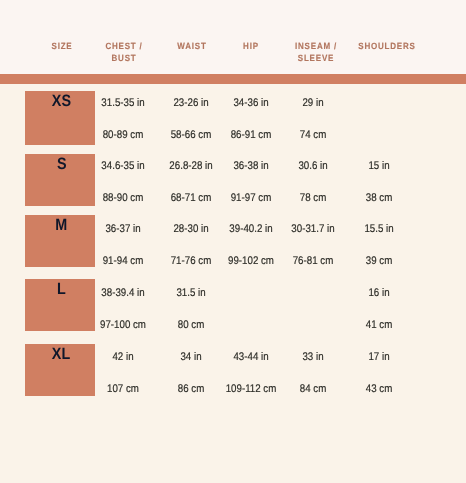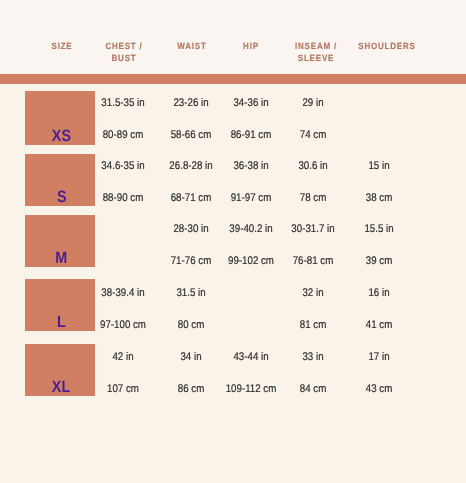--- a/index.html
+++ b/index.html
@@ -24,22 +24,22 @@
            color:#B2765F; line-height:12.6px; white-space:pre-line;
            -webkit-text-stroke:0.15px #B2765F;
            transform:scaleX(0.89); transform-origin:center center; }
 
   .divider { position:absolute; left:0; top:73.6px; width:466px; height:10px;
              background:#D07F62; }
 
   .rows { position:absolute; left:0; top:0; width:466px; height:399.4px; }
   .row  { position:absolute; left:0; top:0; width:466px; height:399.4px; }
 
-  .sizebox { position:absolute; background:#D07F62; color:#4c1d95;
-             display:flex; align-items:flex-end; justify-content:center;
+  .sizebox { position:absolute; background:#D07F62; color:#0f172a;
+             display:flex; align-items:flex-start; justify-content:center;
              font-weight:700; font-size:16.4px; letter-spacing:0.2px; }
   .sizebox > span { display:inline-block;
                     transform:translate(1.3px,1.2px) scaleX(0.875);
                     transform-origin:center center; }
 
   .dcell { position:absolute; top:0; width:120px; height:399.4px;
            text-align:center; font-size:11px; color:#2B2B26;
            font-weight:400; letter-spacing:0;
            -webkit-text-stroke:0.17px #2B2B26; }
   .dcell .l1, .dcell .l2 { position:absolute; left:0; width:100%;
@@ -105,20 +105,24 @@
       </div>
       <div class="dcell" style="left:318.8px">
         <div class="l1" style="top:159.6px">15 in</div>
         <div class="l2" style="top:191.6px">38 cm</div>
       </div>
     </div>
     <div class="row">
       <div class="sizebox" style="left:25.25px;top:214.6px;width:69.7px;height:52.4px">
           <span>M</span>
         </div>
+      <div class="dcell" style="left:63.2px">
+        <div class="l1" style="top:223.3px">36-37 in</div>
+        <div class="l2" style="top:255.3px">91-94 cm</div>
+      </div>
       <div class="dcell" style="left:130.6px">
         <div class="l1" style="top:223.3px">28-30 in</div>
         <div class="l2" style="top:255.3px">71-76 cm</div>
       </div>
       <div class="dcell" style="left:191.2px">
         <div class="l1" style="top:223.3px">39-40.2 in</div>
         <div class="l2" style="top:255.3px">99-102 cm</div>
       </div>
       <div class="dcell" style="left:253px">
         <div class="l1" style="top:223.3px">30-31.7 in</div>
@@ -133,24 +137,20 @@
       <div class="sizebox" style="left:25.25px;top:279.2px;width:69.7px;height:51.7px">
           <span>L</span>
         </div>
       <div class="dcell" style="left:63.2px">
         <div class="l1" style="top:287px">38-39.4 in</div>
         <div class="l2" style="top:319px">97-100 cm</div>
       </div>
       <div class="dcell" style="left:130.6px">
         <div class="l1" style="top:287px">31.5 in</div>
         <div class="l2" style="top:319px">80 cm</div>
-      </div>
-      <div class="dcell" style="left:253px">
-        <div class="l1" style="top:287px">32 in</div>
-        <div class="l2" style="top:319px">81 cm</div>
       </div>
       <div class="dcell" style="left:318.8px">
         <div class="l1" style="top:287px">16 in</div>
         <div class="l2" style="top:319px">41 cm</div>
       </div>
     </div>
     <div class="row">
       <div class="sizebox" style="left:25.25px;top:343.8px;width:69.7px;height:52.3px">
           <span>XL</span>
         </div>

